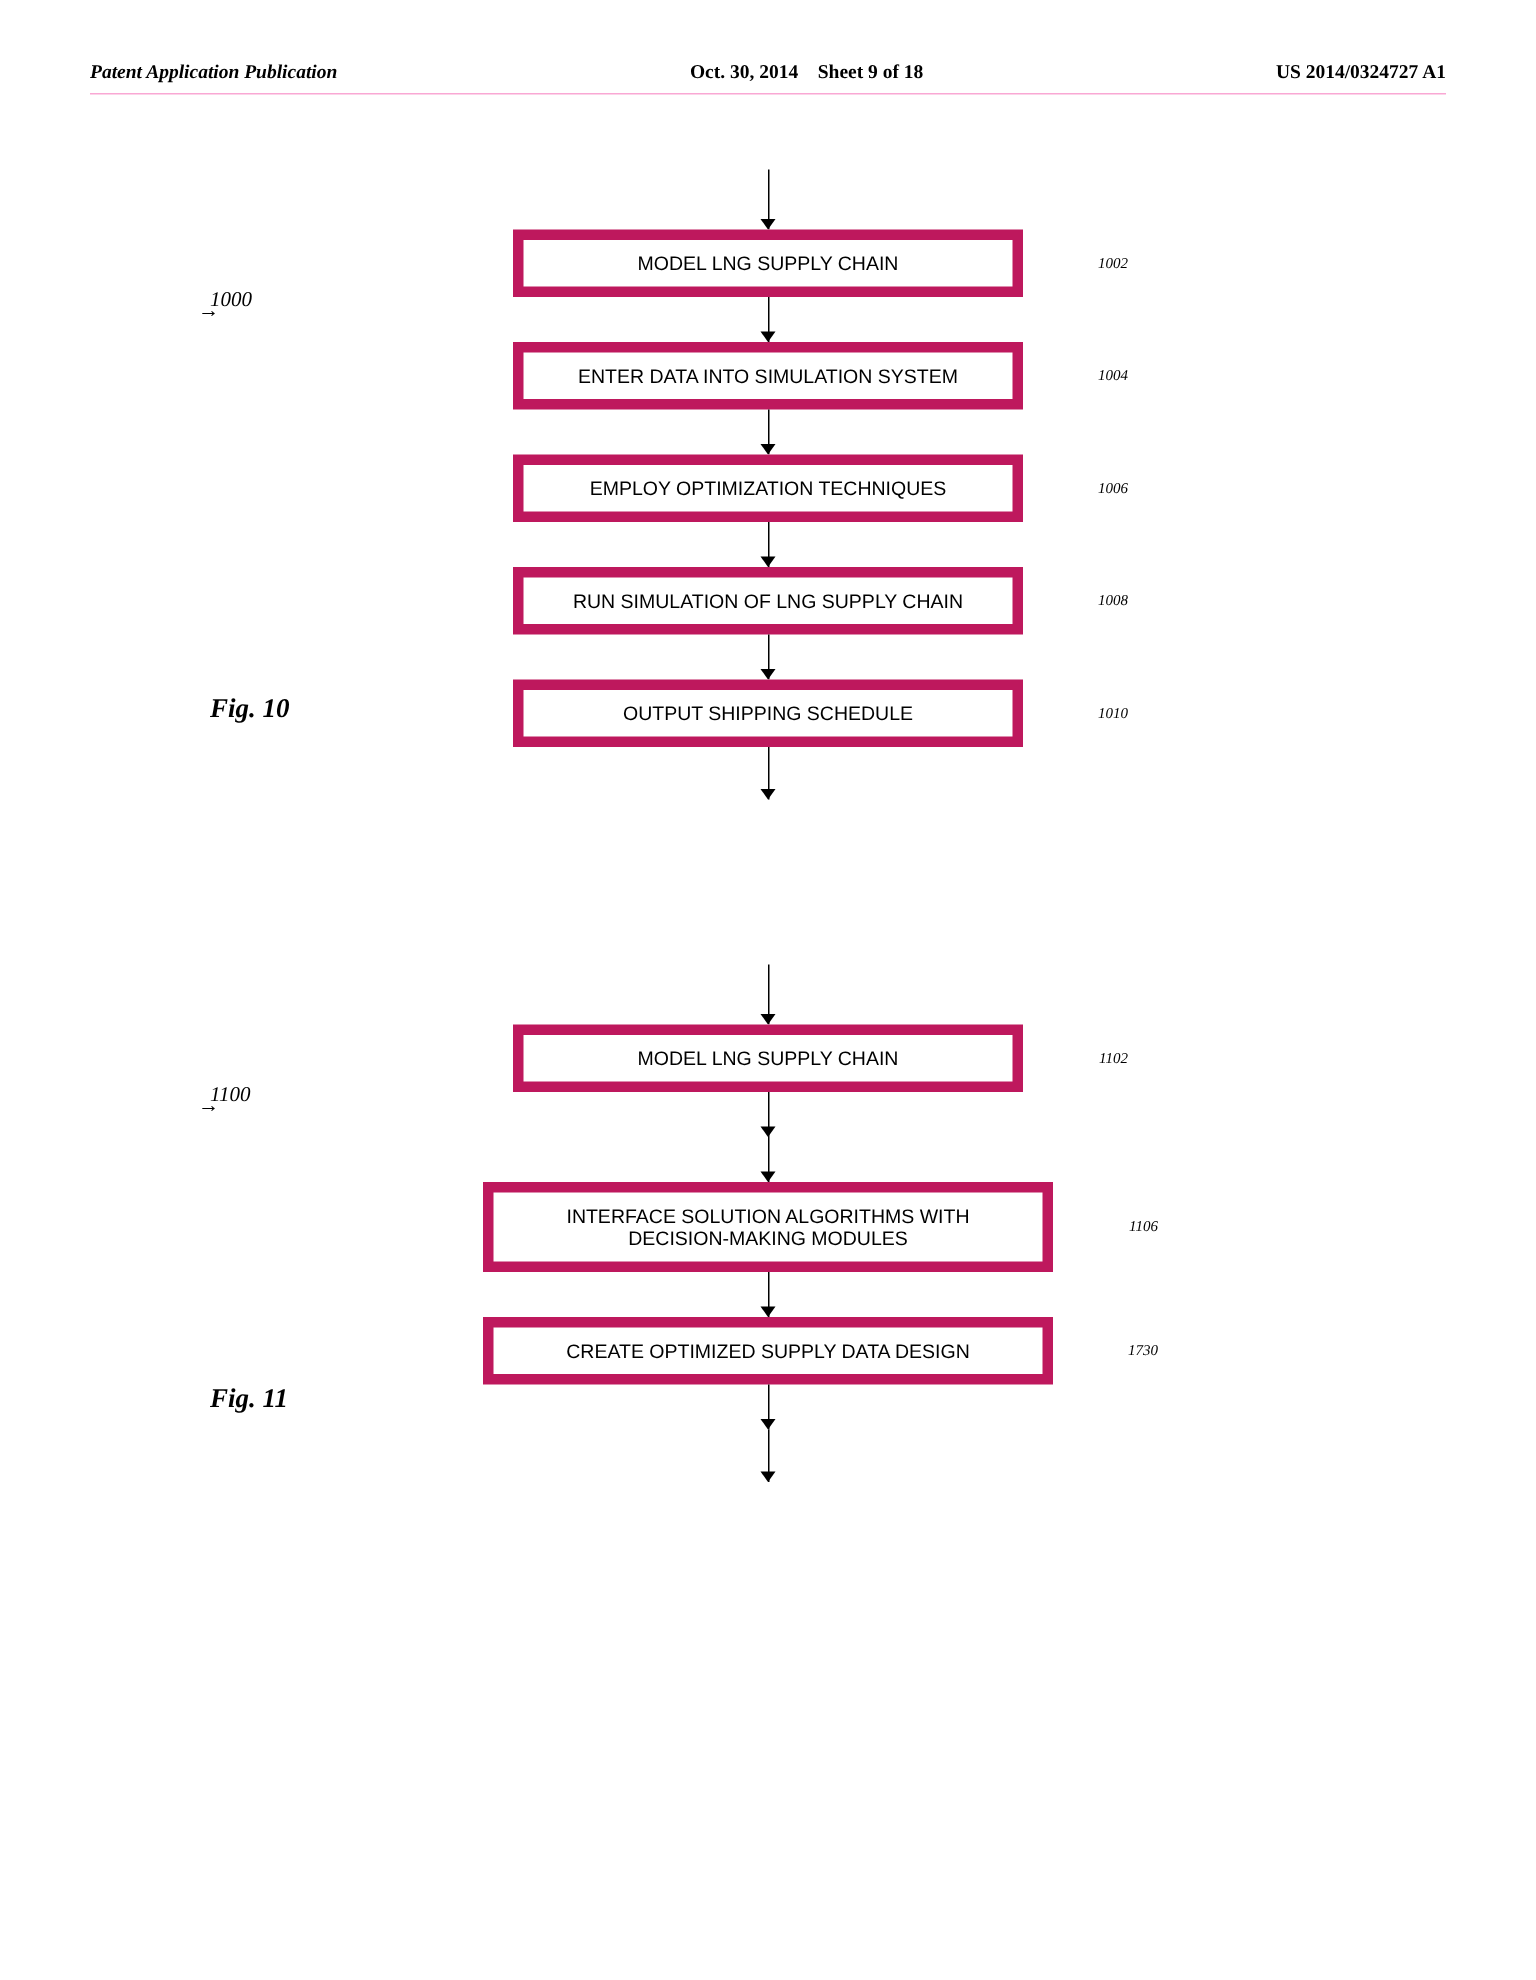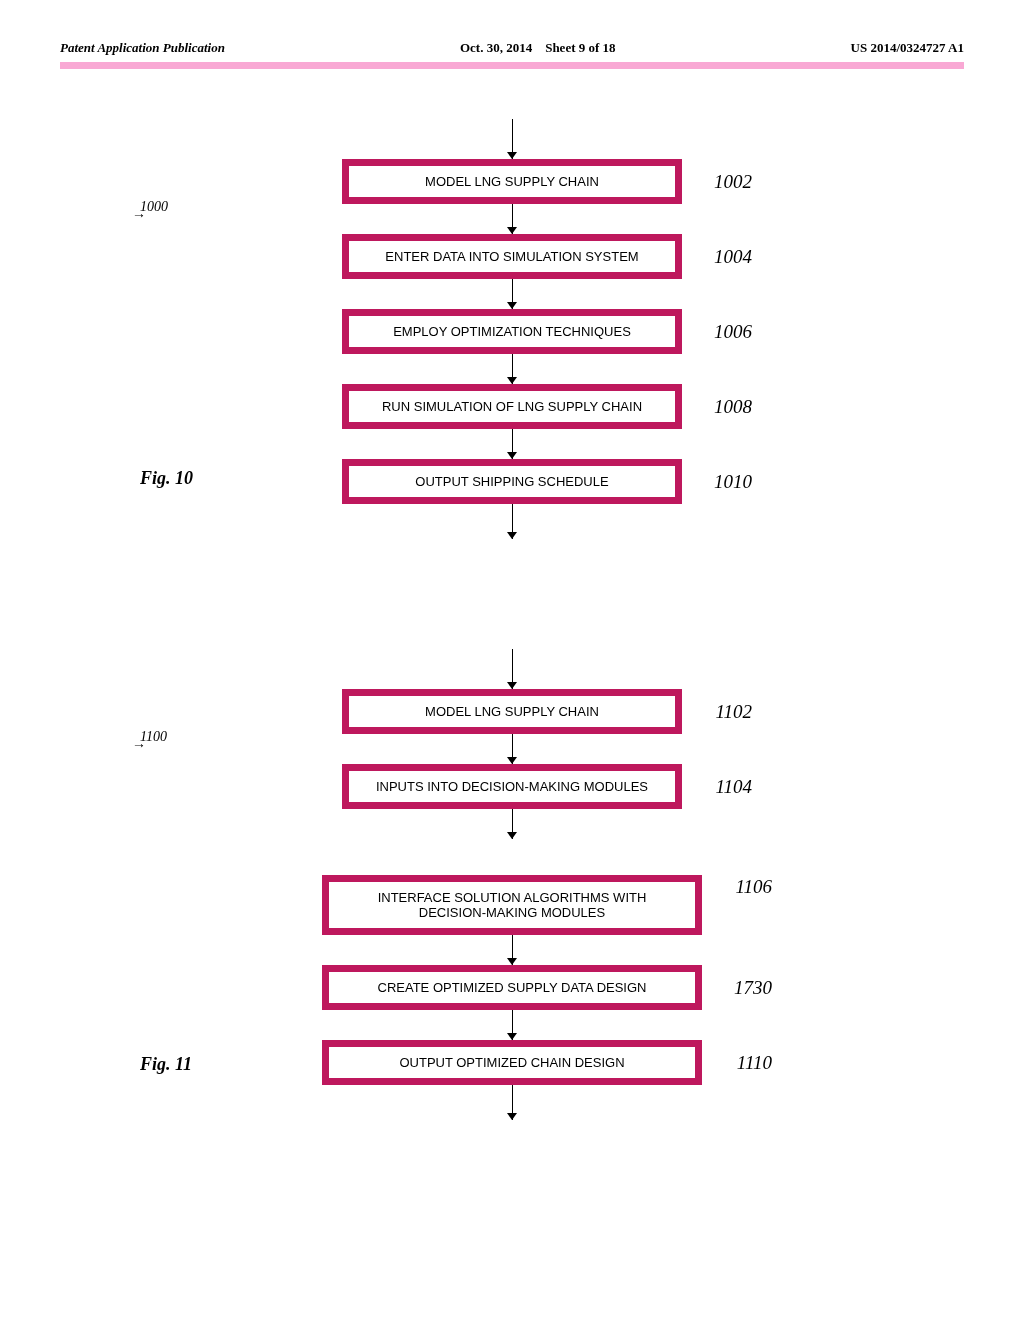--- a/index.html
+++ b/index.html
@@ -18,21 +18,21 @@
       background: #fff;
       padding: 40px 60px;
       position: relative;
     }
 
     
     .header {
       display: flex;
       justify-content: space-between;
       align-items: baseline;
-      border-bottom: 7px solid #f9a8d4;
+      border-bottom: 1px solid #f9a8d4;
       padding-bottom: 6px;
       margin-bottom: 30px;
     }
     .header-left {
       font-size: 13px;
       font-style: italic;
       font-weight: bold;
     }
     .header-center {
       font-size: 13px;
@@ -67,21 +67,21 @@
       position: relative;
     }
 
     .flow-box-wide {
       width: 380px;
     }
 
     
     .ref-label {
       font-style: italic;
-      font-size: 19px;
+      font-size: 10px;
       position: absolute;
       right: -70px;
       top: 50%;
       transform: translateY(-50%);
       white-space: nowrap;
     }
 
     
     .arrow-down {
       width: 1px;
@@ -222,54 +222,42 @@
 
       <div style="position: relative; display: inline-block;">
         <div class="flow-box">
           <span>MODEL LNG SUPPLY CHAIN</span>
         </div>
         <span class="ref-label">1102</span>
       </div>
 
       <div class="arrow-down"></div>
 
-      <div style="position: relative; display: inline-block;">
-        <div class="flow-box">
-          <span>INPUTS INTO DECISION-MAKING MODULES</span>
-        </div>
-        <span class="ref-label">1104</span>
-      </div>
-
-      <div class="arrow-down"></div>
-
-      <div style="position: relative; display: inline-block;">
-        <div class="flow-box flow-box-wide" style="min-height: 52px; flex-direction: column; margin-top: 36px;">
+
+      <div class="arrow-down"></div>
+
+      <div style="position: relative; display: inline-block;">
+        <div class="flow-box flow-box-wide" style="min-height: 52px; flex-direction: column;">
           <span style="white-space: pre-line; text-align: center;">INTERFACE SOLUTION ALGORITHMS WITH
 DECISION-MAKING MODULES</span>
         </div>
         <span class="ref-label">1106</span>
       </div>
 
       <div class="arrow-down"></div>
 
       <div style="position: relative; display: inline-block;">
         <div class="flow-box flow-box-wide">
           <span>CREATE OPTIMIZED SUPPLY DATA DESIGN</span>
         </div>
         <span class="ref-label">1730</span>
       </div>
 
       <div class="arrow-down"></div>
 
-      <div style="position: relative; display: inline-block;">
-        <div class="flow-box flow-box-wide">
-          <span>OUTPUT OPTIMIZED CHAIN DESIGN</span>
-        </div>
-        <span class="ref-label">1110</span>
-      </div>
 
       <div class="exit-arrow" style="height: 35px; position: relative;">
         <div style="position: absolute; bottom: 0; left: 50%; transform: translateX(-50%); border-left: 5px solid transparent; border-right: 5px solid transparent; border-top: 7px solid #000;"></div>
       </div>
 
     </div>
 
     <div style="position: absolute; left: 80px; bottom: 55px; font-style: italic; font-size: 18px; font-weight: bold;">Fig.  11</div>
 
   </div>

